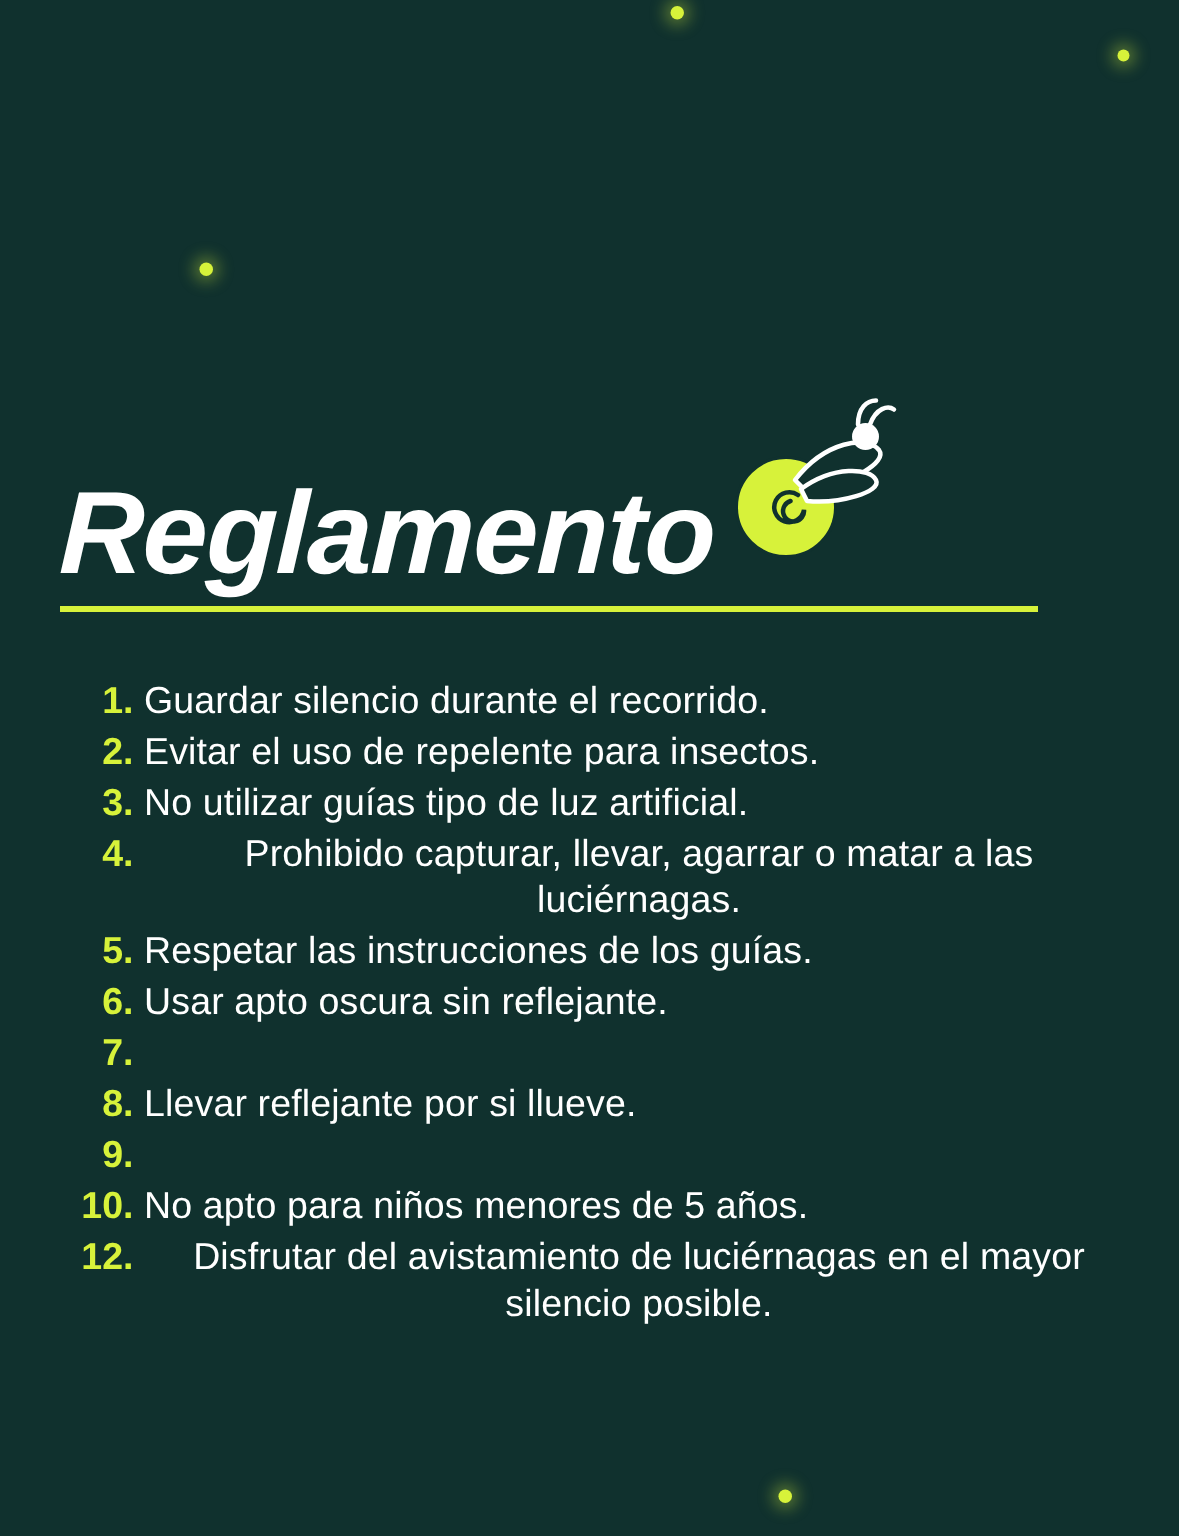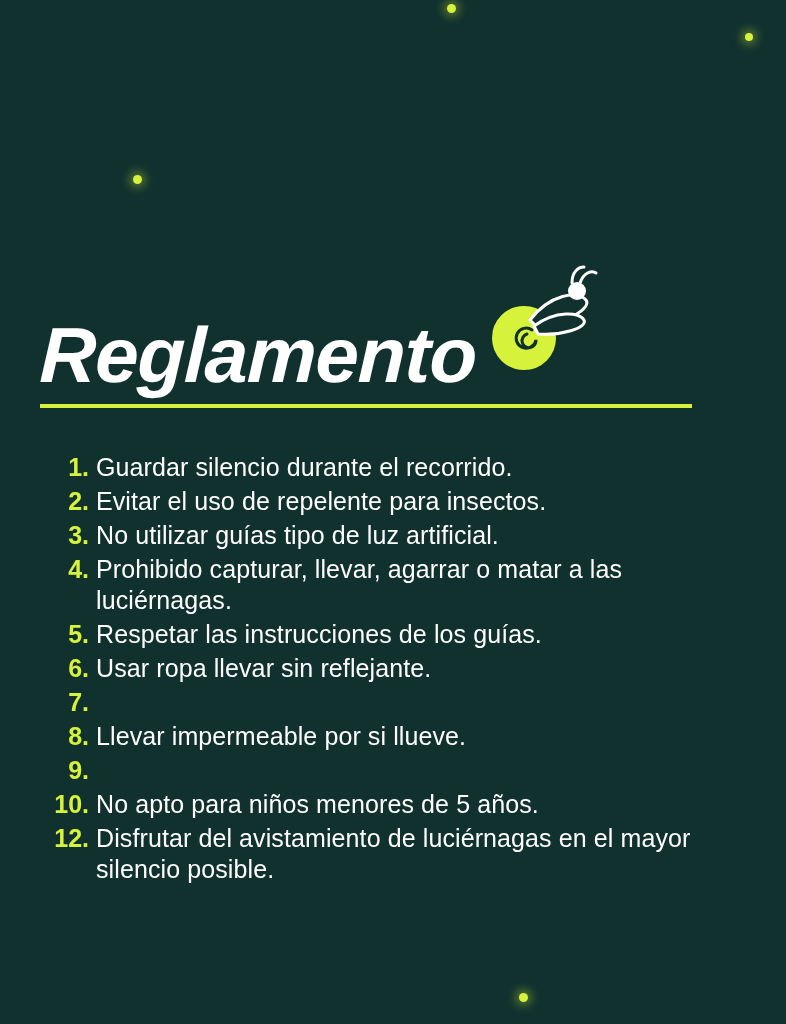--- a/index.html
+++ b/index.html
@@ -94,20 +94,21 @@
     padding-right: 7px;
     box-sizing: border-box;
   }
   .text {
     color: #ffffff;
     font-size: 25px;
     line-height: 31px;
     font-weight: 400;
     letter-spacing: 0.1px;
     max-width: 660px;
+    text-align: center;
   }
 </style>
 </head>
 <body>
 
 <div class="page">
 
   <div class="firefly" style="left:447px;top:4px;width:9px;height:9px;box-shadow:0 0 10px 4px rgba(215,242,58,0.35);"></div>
   <div class="firefly" style="left:745px;top:33px;width:8px;height:8px;box-shadow:0 0 10px 4px rgba(215,242,58,0.35);"></div>
   <div class="firefly" style="left:133px;top:175px;width:9px;height:9px;box-shadow:0 0 10px 4px rgba(215,242,58,0.35);"></div>
@@ -159,30 +160,30 @@
       <div class="text">Prohibido capturar, llevar, agarrar o matar a las luciérnagas.</div>
     </div>
 
     <div class="list-item">
       <div class="num">5.</div>
       <div class="text">Respetar las instrucciones de los guías.</div>
     </div>
 
     <div class="list-item">
       <div class="num">6.</div>
-      <div class="text">Usar ropa llevar sin reflejante.</div>
+      <div class="text">Usar apto oscura sin reflejante.</div>
     </div>
 
     <div class="list-item">
       <div class="num">7.</div>
     </div>
 
     <div class="list-item">
       <div class="num">8.</div>
-      <div class="text">Llevar impermeable por si llueve.</div>
+      <div class="text">Llevar reflejante por si llueve.</div>
     </div>
 
     <div class="list-item">
       <div class="num">9.</div>
     </div>
 
     <div class="list-item">
       <div class="num">10.</div>
       <div class="text">No apto para niños menores de 5 años.</div>
     </div>

